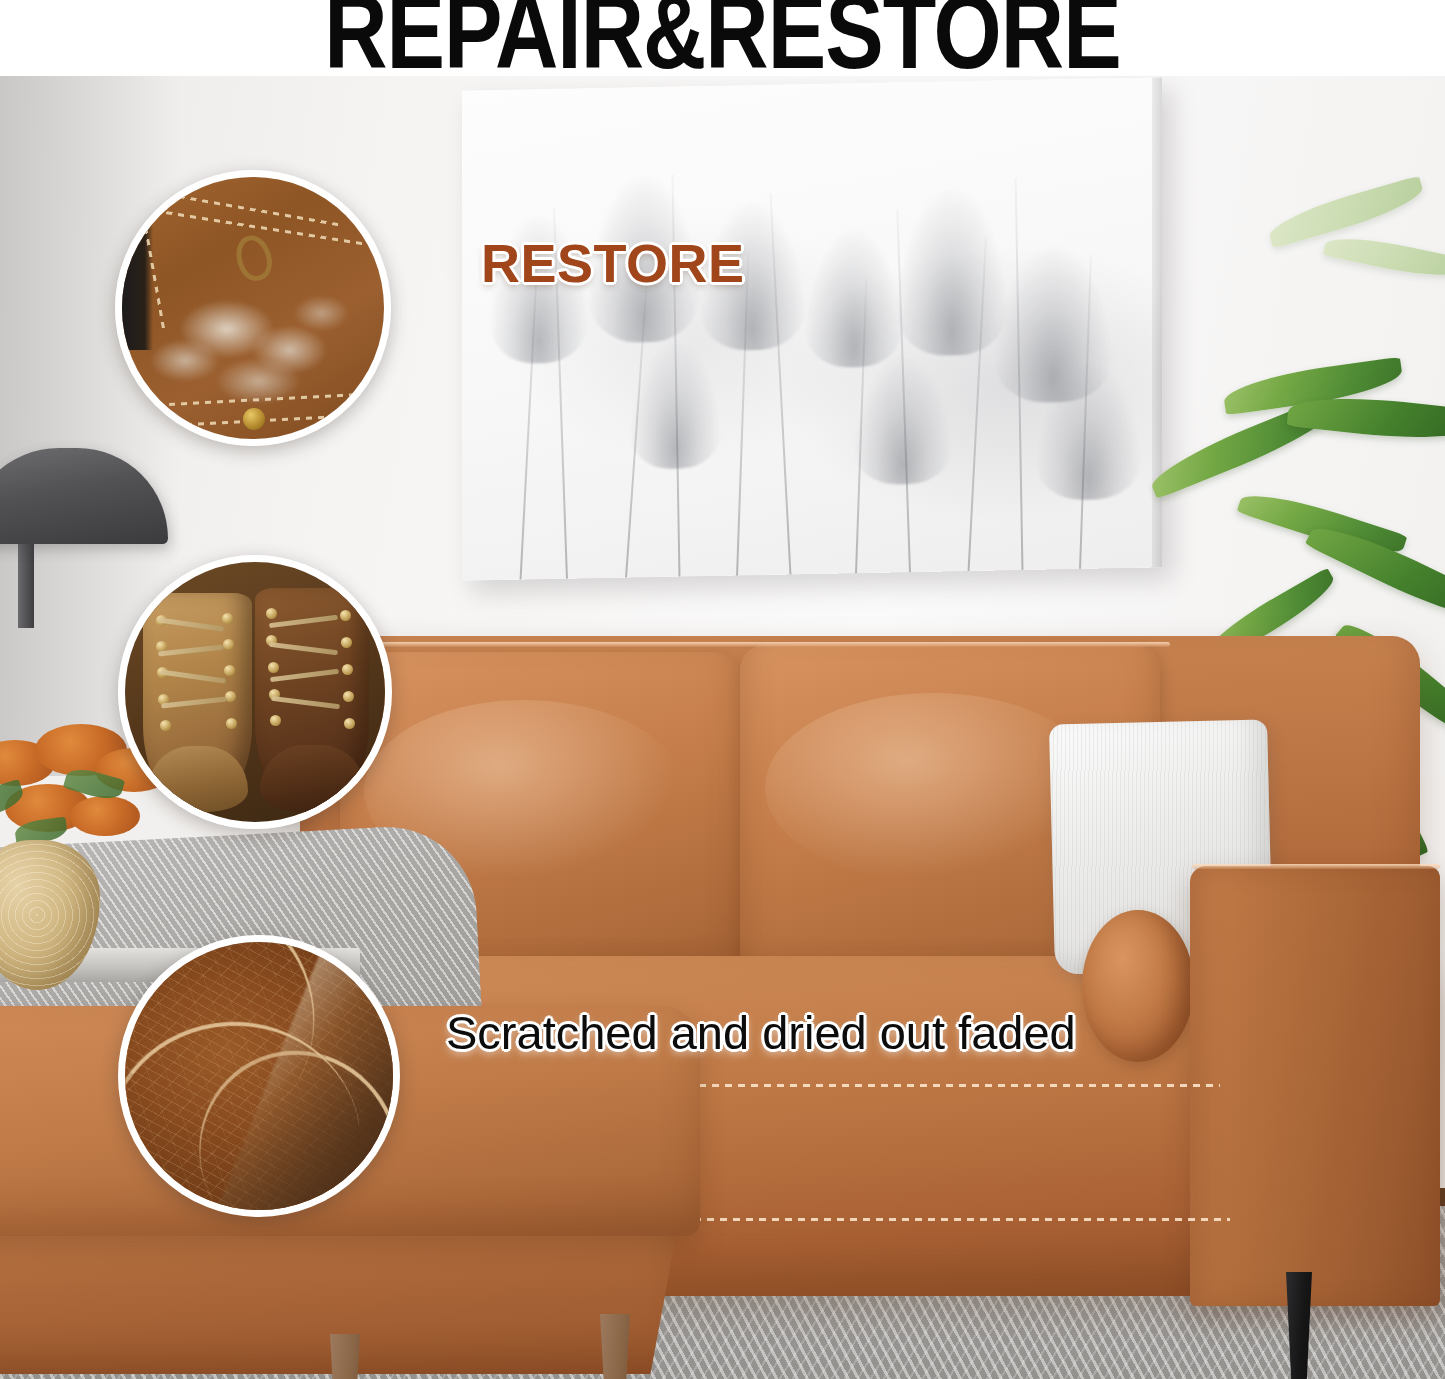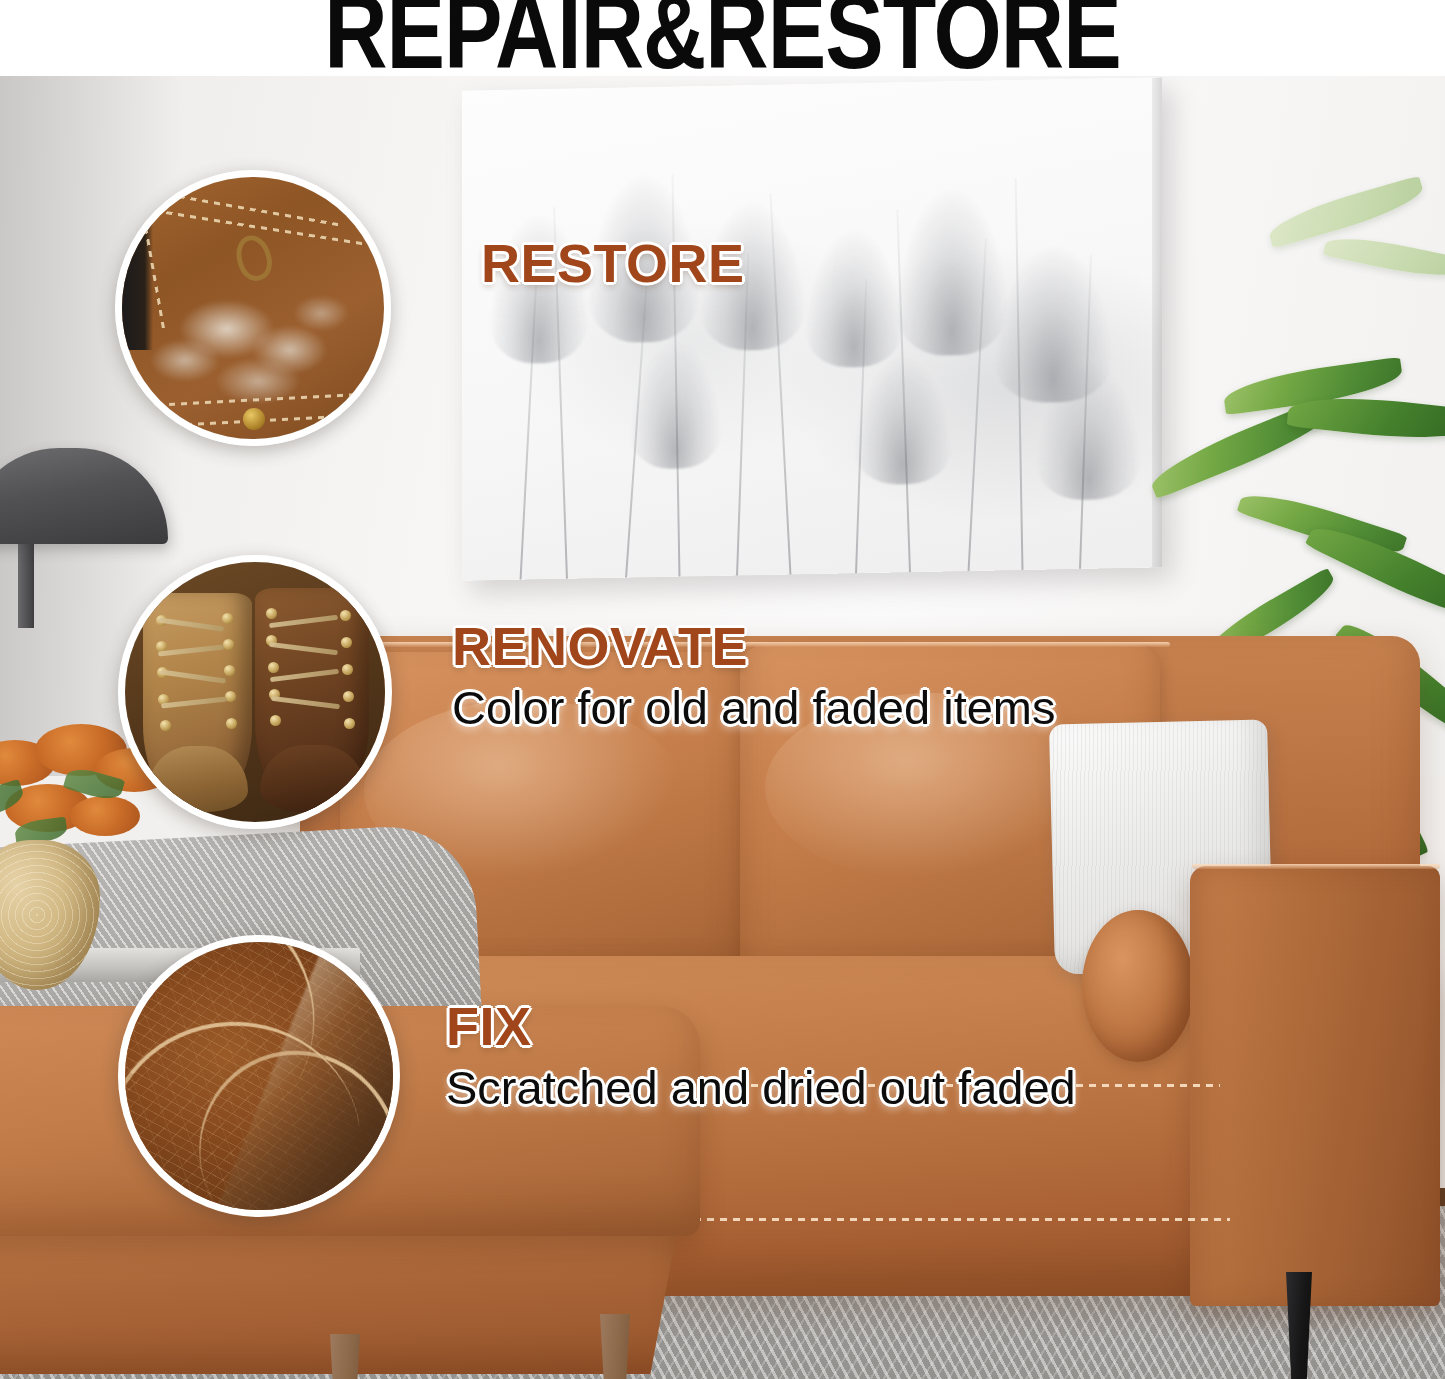--- a/index.html
+++ b/index.html
@@ -524,27 +524,22 @@
         <div class="scr-arc" style="left:-22%; top:-18%; width:92%; height:96%; transform:rotate(28deg);"></div>
         <div class="scr-arc" style="left:-8%;  top:30%;  width:96%; height:92%; transform:rotate(-8deg);"></div>
         <div class="scr-arc" style="left:26%;  top:42%;  width:78%; height:74%; transform:rotate(62deg);"></div>
       </div>
     </div>
 
     <div class="block" style="left:436px; top:160px;margin-left:45px;">
       <div class="headline">RESTORE</div>
     </div>
 
-    <div class="block" style="left:452px; top:543px;">
-      <div class="headline">RENOVATE</div>
-      <div class="subline">Color for old and faded items</div>
-    </div>
 
     <div class="block" style="left:446px; top:923px;">
-      <div class="headline">FIX</div>
       <div class="subline">Scratched and dried out faded</div>
     </div>
 
   </div>
 
   <div class="title-bar">
     <div class="title-text">REPAIR&amp;RESTORE</div>
   </div>
 
 </div>

